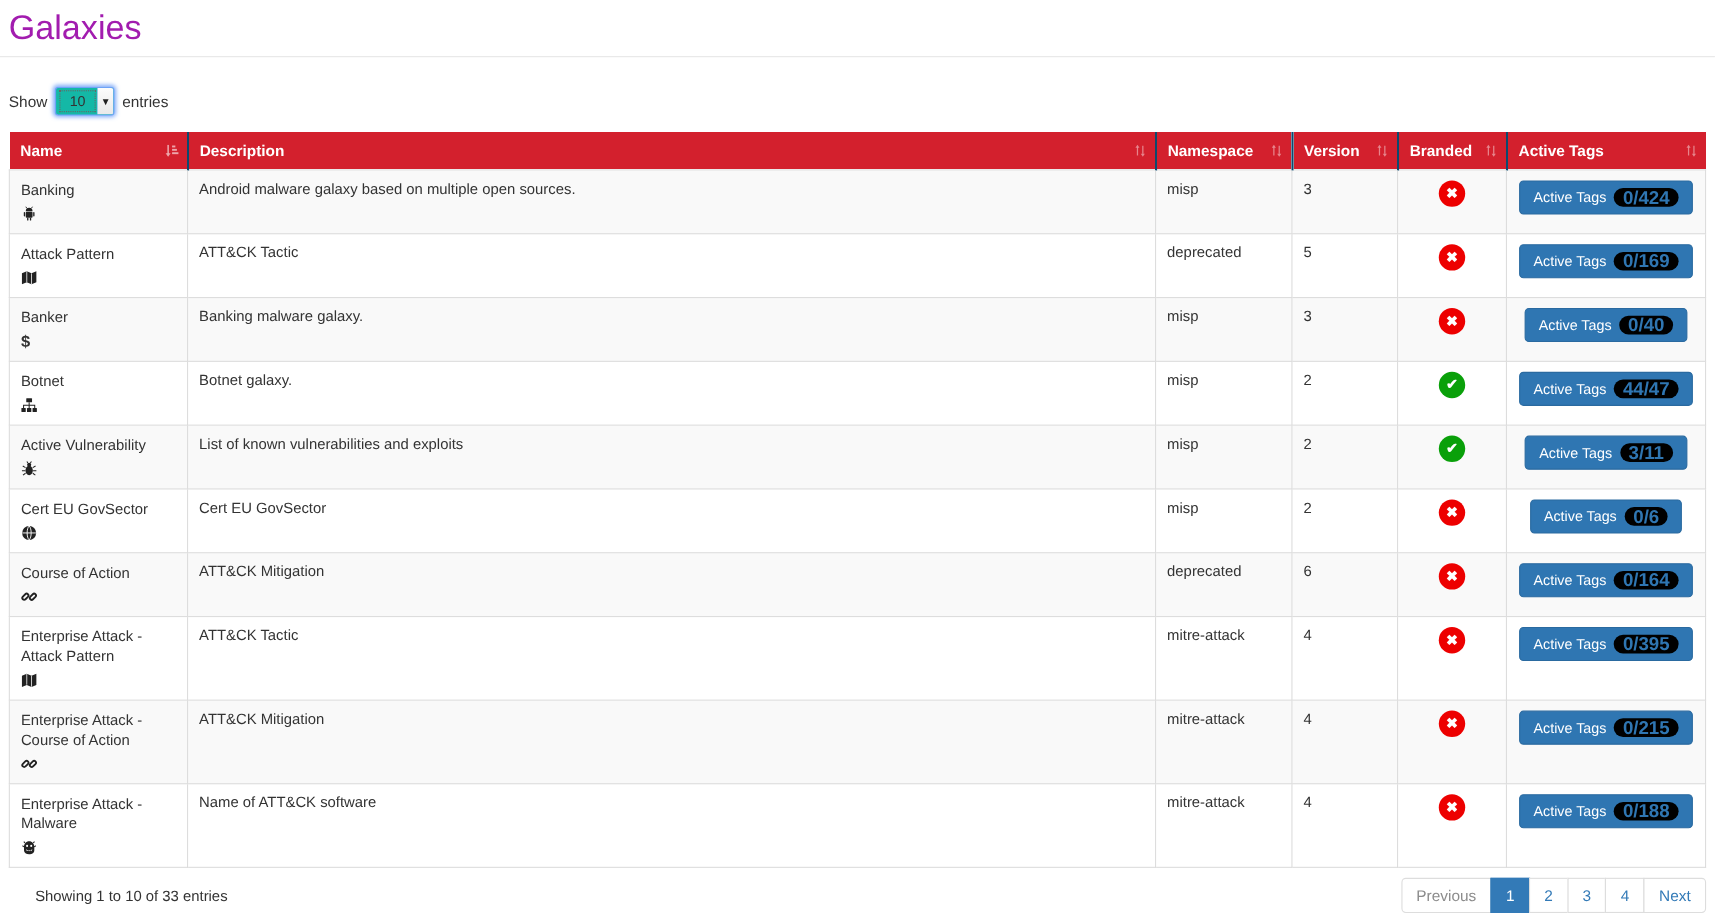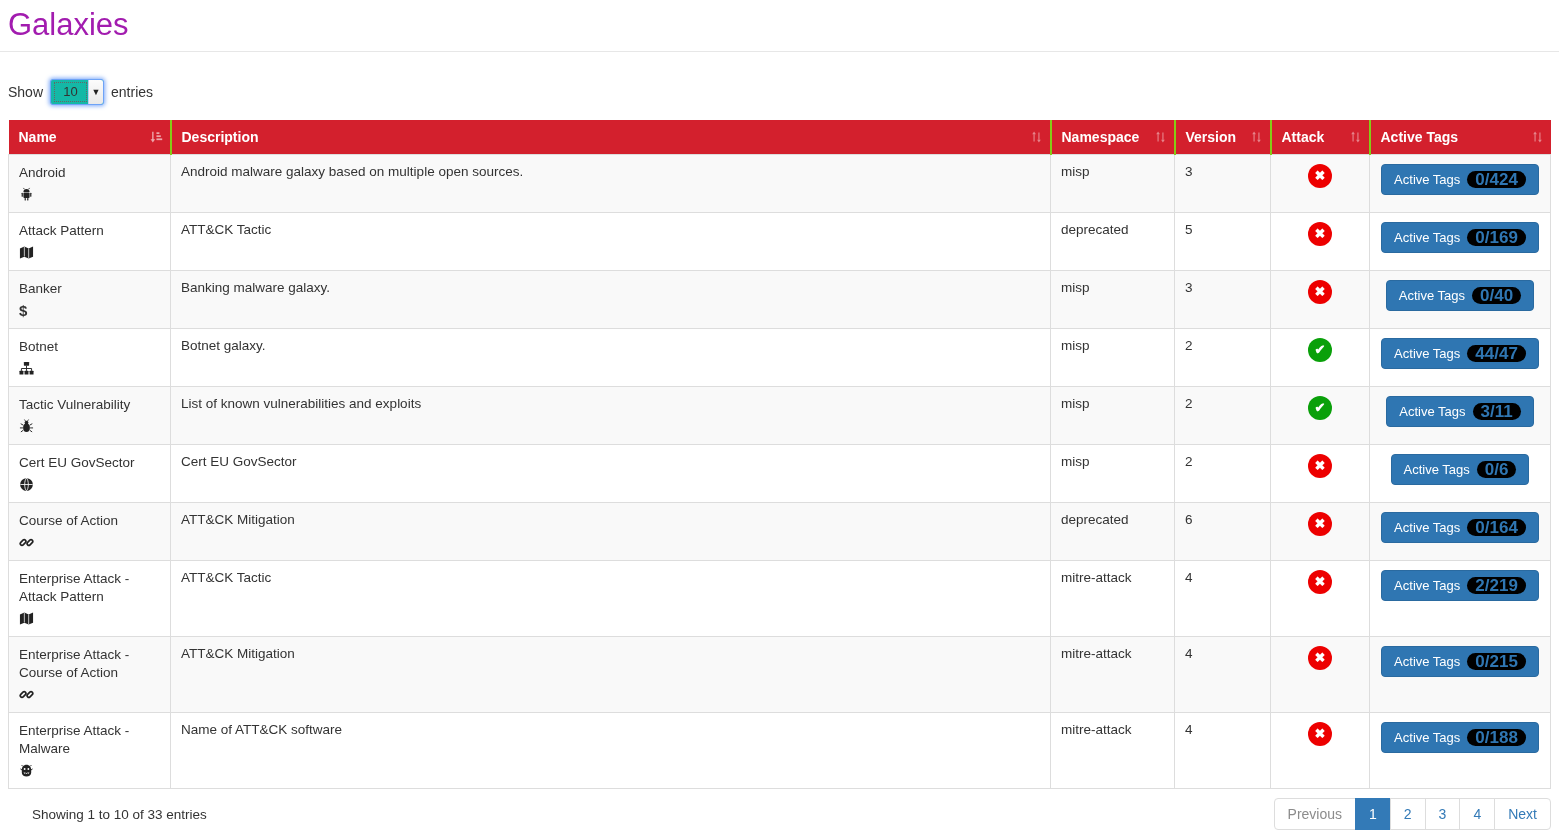--- a/index.html
+++ b/index.html
@@ -18,21 +18,21 @@
   .dt-select .val { flex: 1; text-align: center; font-size: 13px; outline: 1px dotted #666; margin: 3px 2px 3px 4px; line-height: 18px; }
   .dt-select .caret { width: 15px; font-size: 9px; color: #222; display: flex; align-items: center; justify-content: center;
                       border-left: 1px solid #b9cdf2; background: linear-gradient(#fcfcfc, #e9e9e9); border-radius: 0 2px 2px 0; }
   .search-box { display: flex; align-items: center; }
   .search-box label { margin-right: 6px; }
   .search-box input { width: 172px; height: 26px; border: 1px solid #bbb; border-radius: 3px; padding: 2px 6px; font-size: 13px;
                       font-family: "Liberation Sans", sans-serif; }
 
   table.galaxies { width: 100%; border-collapse: collapse; }
   table.galaxies th { background: var(--header-red); color: #fff; font-weight: bold; font-size: 14px; text-align: left;
-                      padding: 9px 24px 9px 10px; border-right: 2px solid #84cc16; position: relative; cursor: pointer; }
+                      padding: 9px 24px 9px 10px; border-right: 2px solid #0c4a6e; position: relative; cursor: pointer; }
   table.galaxies th:last-child { border-right: 0; }
   th .sort-glyph { position: absolute; right: 7px; top: 50%; transform: translateY(-50%); line-height: 0; }
   table.galaxies td { border: 1px solid #ddd; padding: 9px 10px; vertical-align: top; font-size: 13.5px; color: #333; }
   tbody tr:nth-child(odd) { background: #f9f9f9; }
   tbody tr:nth-child(even) { background: #fff; }
 
   .g-name { display: block; line-height: 18px; max-width: 142px; }
   .g-icon { display: block; margin-top: 5px; height: 16px; line-height: 15px; }
   td.center { text-align: center; }
   .status { display: inline-block; width: 24px; height: 24px; border-radius: 50%; color: #fff; font-weight: bold;
@@ -131,21 +131,21 @@
                   <line x1="5" y1="4.5" x2="5" y2="13.5"></line>
                   <line x1="11" y1="2.5" x2="11" y2="11.5"></line>
                 </g>
                 <g fill="rgba(255,255,255,0.45)">
                   <path d="M5 1.3 2.7 4.6h4.6z"></path>
                   <path d="M11 14.7 8.7 11.4h4.6z"></path>
                 </g>
               </svg></span>
   </th>
           <th>
-    <span class="th-label">Attack</span>
+    <span class="th-label">Branded</span>
     <span class="sort-glyph"><svg viewBox="0 0 16 16" width="13" height="13">
                 <g stroke="rgba(255,255,255,0.45)" stroke-width="1.4">
                   <line x1="5" y1="4.5" x2="5" y2="13.5"></line>
                   <line x1="11" y1="2.5" x2="11" y2="11.5"></line>
                 </g>
                 <g fill="rgba(255,255,255,0.45)">
                   <path d="M5 1.3 2.7 4.6h4.6z"></path>
                   <path d="M11 14.7 8.7 11.4h4.6z"></path>
                 </g>
               </svg></span>
@@ -161,21 +161,21 @@
                   <path d="M5 1.3 2.7 4.6h4.6z"></path>
                   <path d="M11 14.7 8.7 11.4h4.6z"></path>
                 </g>
               </svg></span>
   </th>
         </tr>
       </thead>
     <tbody id="table-body">
         <tr>
     <td>
-      <span class="g-name">Android</span>
+      <span class="g-name">Banking</span>
       <span class="g-icon"><svg viewBox="0 0 16 16" width="15" height="15">
                 <path d="M5.6 2.3 4.8 1m5.6 1.3L11.2 1" stroke="#222" stroke-width="0.9"></path>
                 <path fill="#222" d="M4.7 5.3a3.3 3.3 0 0 1 6.6 0z"></path>
                 <rect fill="#222" x="4.7" y="5.9" width="6.6" height="5.7" rx="0.9"></rect>
                 <rect fill="#222" x="2.8" y="6.1" width="1.3" height="4.3" rx="0.65"></rect>
                 <rect fill="#222" x="11.9" y="6.1" width="1.3" height="4.3" rx="0.65"></rect>
                 <rect fill="#222" x="6" y="11.7" width="1.3" height="2.7" rx="0.6"></rect>
                 <rect fill="#222" x="8.7" y="11.7" width="1.3" height="2.7" rx="0.6"></rect>
               </svg></span>
     </td>
@@ -250,21 +250,21 @@
     </td>
     <td class="center">
       <button class="btn-tags">
         <span>Active Tags</span>
         <span class="pill">44/47</span>
       </button>
     </td>
   </tr>
         <tr>
     <td>
-      <span class="g-name">Tactic Vulnerability</span>
+      <span class="g-name">Active Vulnerability</span>
       <span class="g-icon"><svg viewBox="0 0 16 16" width="15" height="15">
                 <path d="M4.5 6.5 1.8 5M4.2 9.5H1M4.5 12l-2.5 1.8M11.5 6.5 14.2 5M11.8 9.5H15M11.5 12l2.5 1.8M6.8 2 5.8 .6M9.2 2l1-1.4" stroke="#222" stroke-width="1" fill="none"></path>
                 <circle cx="8" cy="3.8" r="2" fill="#222"></circle>
                 <ellipse cx="8" cy="9.3" rx="3.6" ry="4.5" fill="#222"></ellipse>
               </svg></span>
     </td>
     <td><span>List of known vulnerabilities and exploits</span></td>
     <td><span>misp</span></td>
     <td><span>2</span></td>
     <td class="center">
@@ -331,21 +331,21 @@
     </td>
     <td><span>ATT&amp;CK Tactic</span></td>
     <td><span>mitre-attack</span></td>
     <td><span>4</span></td>
     <td class="center">
       <span class="status off">✖</span>
     </td>
     <td class="center">
       <button class="btn-tags">
         <span>Active Tags</span>
-        <span class="pill">2/219</span>
+        <span class="pill">0/395</span>
       </button>
     </td>
   </tr>
         <tr>
     <td>
       <span class="g-name">Enterprise Attack - Course of Action</span>
       <span class="g-icon"><svg viewBox="0 0 16 16" width="15" height="15">
                 <g fill="none" stroke="#222" stroke-width="1.8">
                   <rect x="0.9" y="6.2" width="6.9" height="3.6" rx="1.8" transform="rotate(-45 4.35 8)"></rect>
                   <rect x="8.2" y="6.2" width="6.9" height="3.6" rx="1.8" transform="rotate(-45 11.65 8)"></rect>

